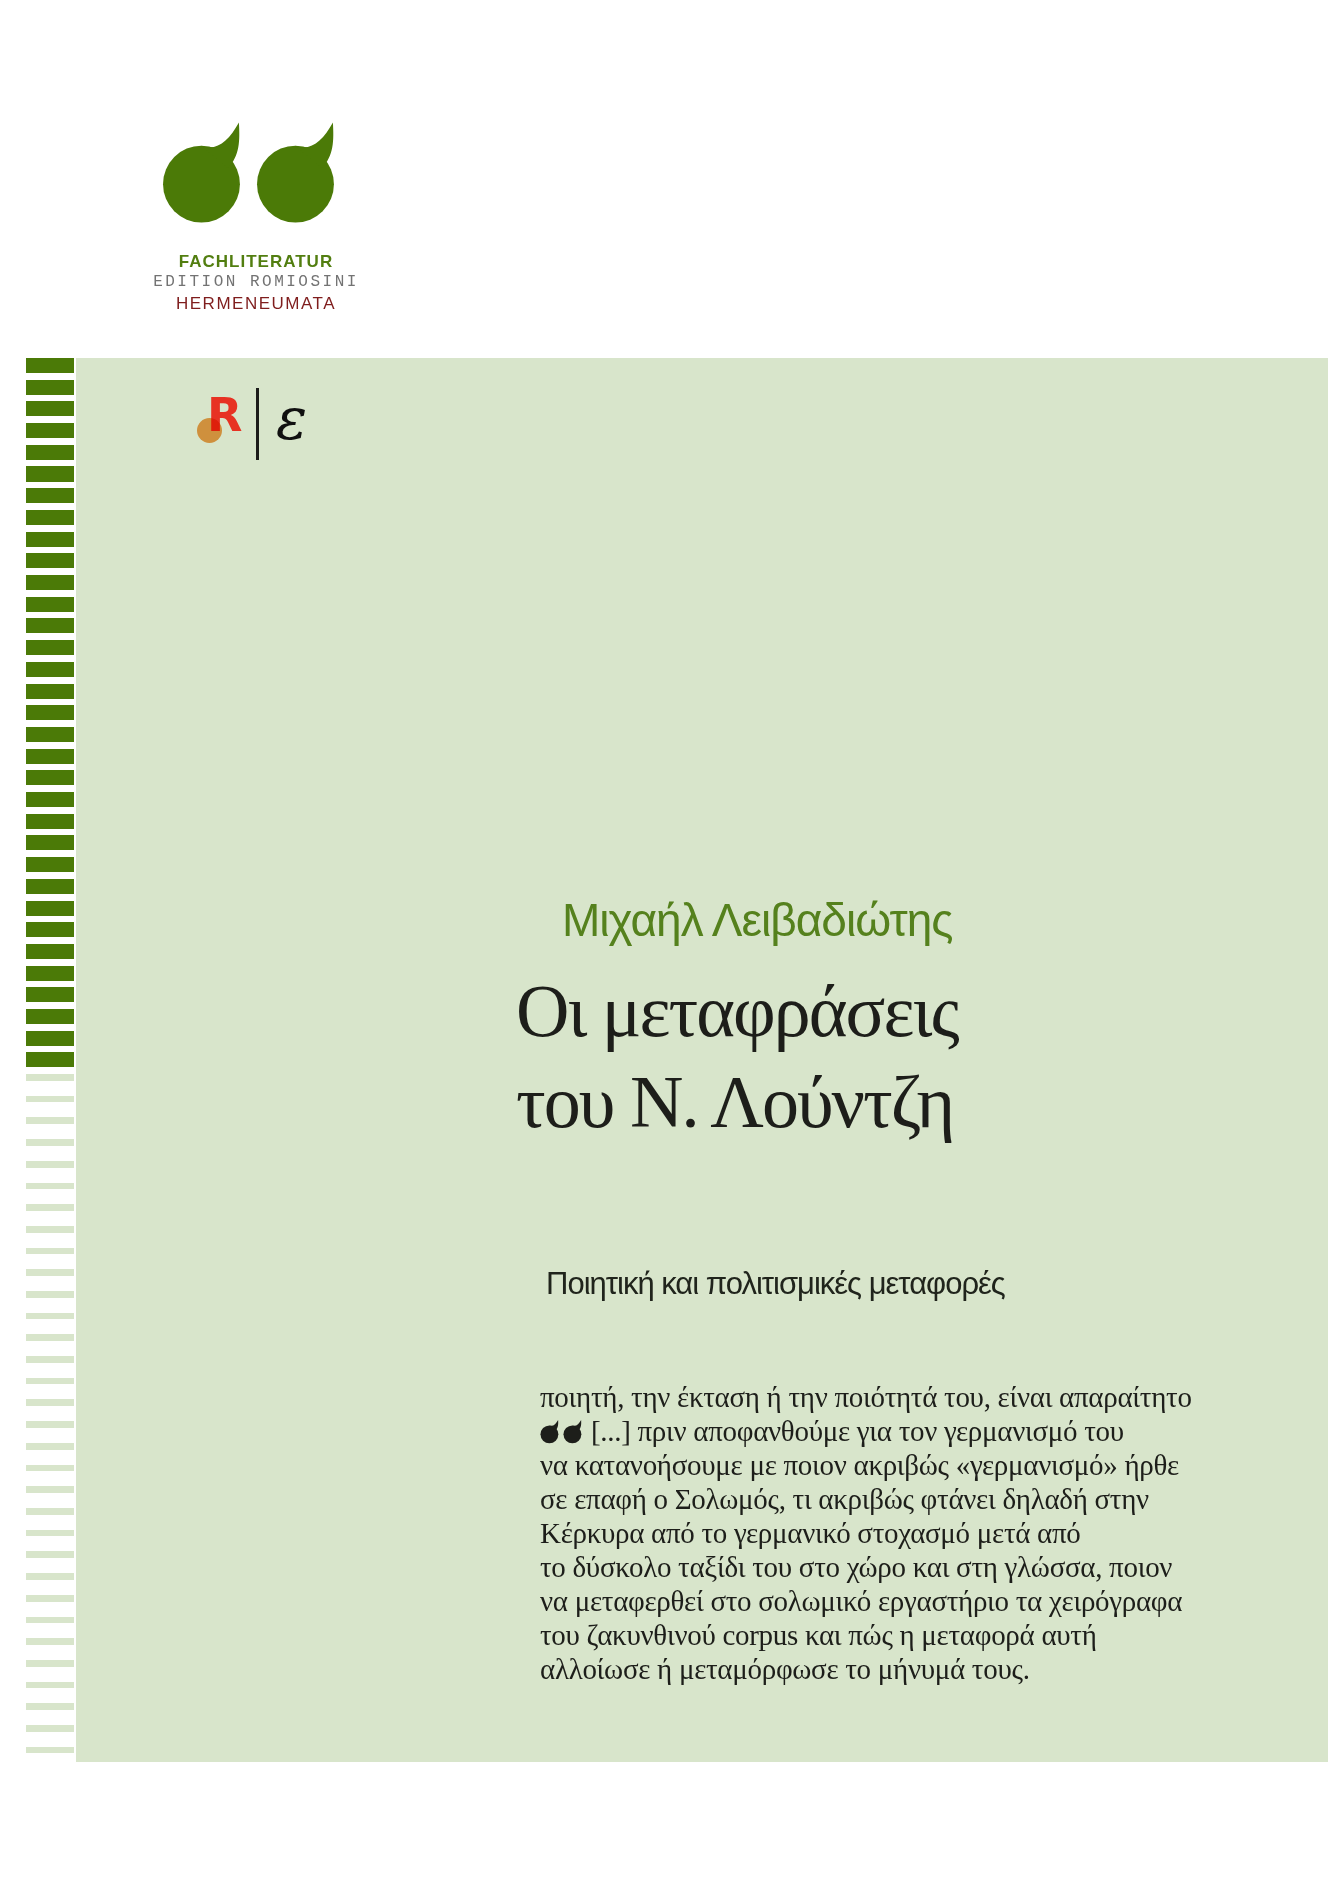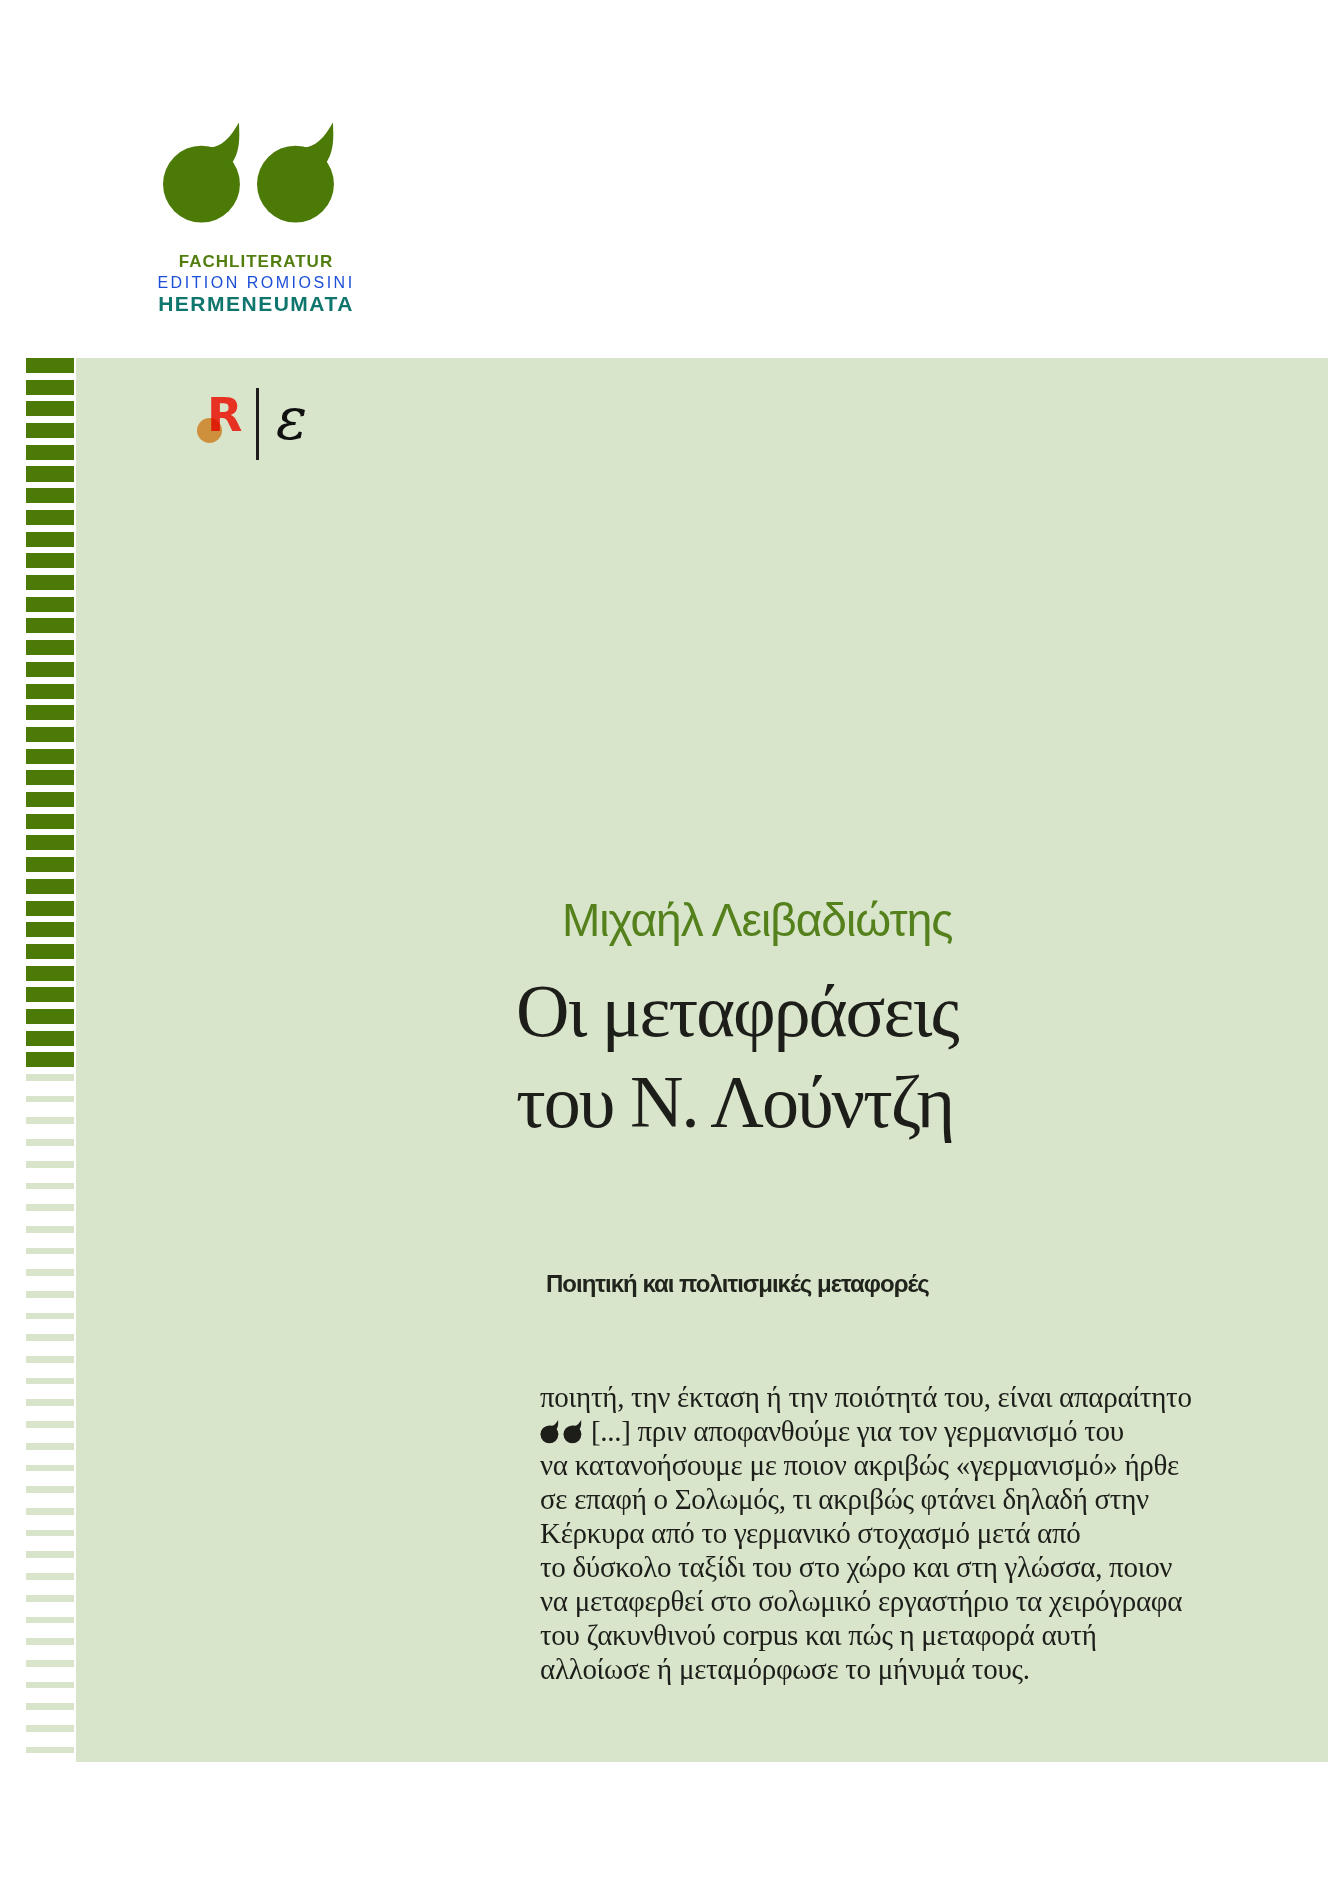--- a/index.html
+++ b/index.html
@@ -9,22 +9,22 @@
     background:#ffffff;
     overflow:hidden;
     font-family:"Liberation Sans","DejaVu Sans",sans-serif;
     margin-left:26px;
   }
   
   .logo-quotes{position:absolute;left:135px;top:116px;display:flex;gap:8px;}
   .logo-quotes svg{display:block;}
   .logo-text{position:absolute;left:95px;top:251px;width:270px;text-align:center;}
   .logo-series{font-size:17px;font-weight:bold;letter-spacing:1px;color:#527e10;line-height:21px;}
-  .logo-publisher{font-size:16px;font-weight:normal;letter-spacing:2.5px;color:#1d4ed8;line-height:21px;}
-  .logo-imprint{font-size:21px;font-weight:bold;letter-spacing:1.5px;color:#0f766e;line-height:21px;}
+  .logo-publisher{font-size:16px;font-weight:normal;letter-spacing:2.5px;color:#737373;line-height:21px;font-family:Liberation Mono, monospace;}
+  .logo-imprint{font-size:17px;font-weight:normal;letter-spacing:1.5px;color:#7f1d1d;line-height:21px;}
   
   .panel{position:absolute;left:50px;top:358px;width:1278px;height:1404px;background:#d8e5cb;}
   
   .stripes-top{
     position:absolute;left:0;top:358px;width:48px;height:716px;
     background:repeating-linear-gradient(to bottom,#4b7a07 0 15px,#ffffff 15px 21.7px);
   }
   .stripes-bottom{
     position:absolute;left:0;top:1074px;width:48px;height:688px;
     background:repeating-linear-gradient(to bottom,#d8e5cb 0 6.7px,#ffffff 6.7px 21.7px);
@@ -54,21 +54,21 @@
     color:#55811d;
   }
   .title{
     position:absolute;left:490px;top:966px;width:790px;
     font-family:"Liberation Serif","DejaVu Serif",serif;
     font-size:74px;line-height:91px;letter-spacing:-2px;
     color:#1d1e1a;
   }
   .subtitle{
     position:absolute;left:520px;top:1262px;
-    font-size:24px;font-weight:bold;line-height:44px;letter-spacing:-1px;
+    font-size:31px;font-weight:normal;line-height:44px;letter-spacing:-1px;
     color:#20241c;
   }
   
   .quote{
     position:absolute;left:514px;top:1380px;width:790px;
     font-family:"Liberation Serif","DejaVu Serif",serif;
     font-size:29px;line-height:34px;letter-spacing:-0.3px;
     color:#1d1e1a;
   }
   .quote-line{white-space:nowrap;}

